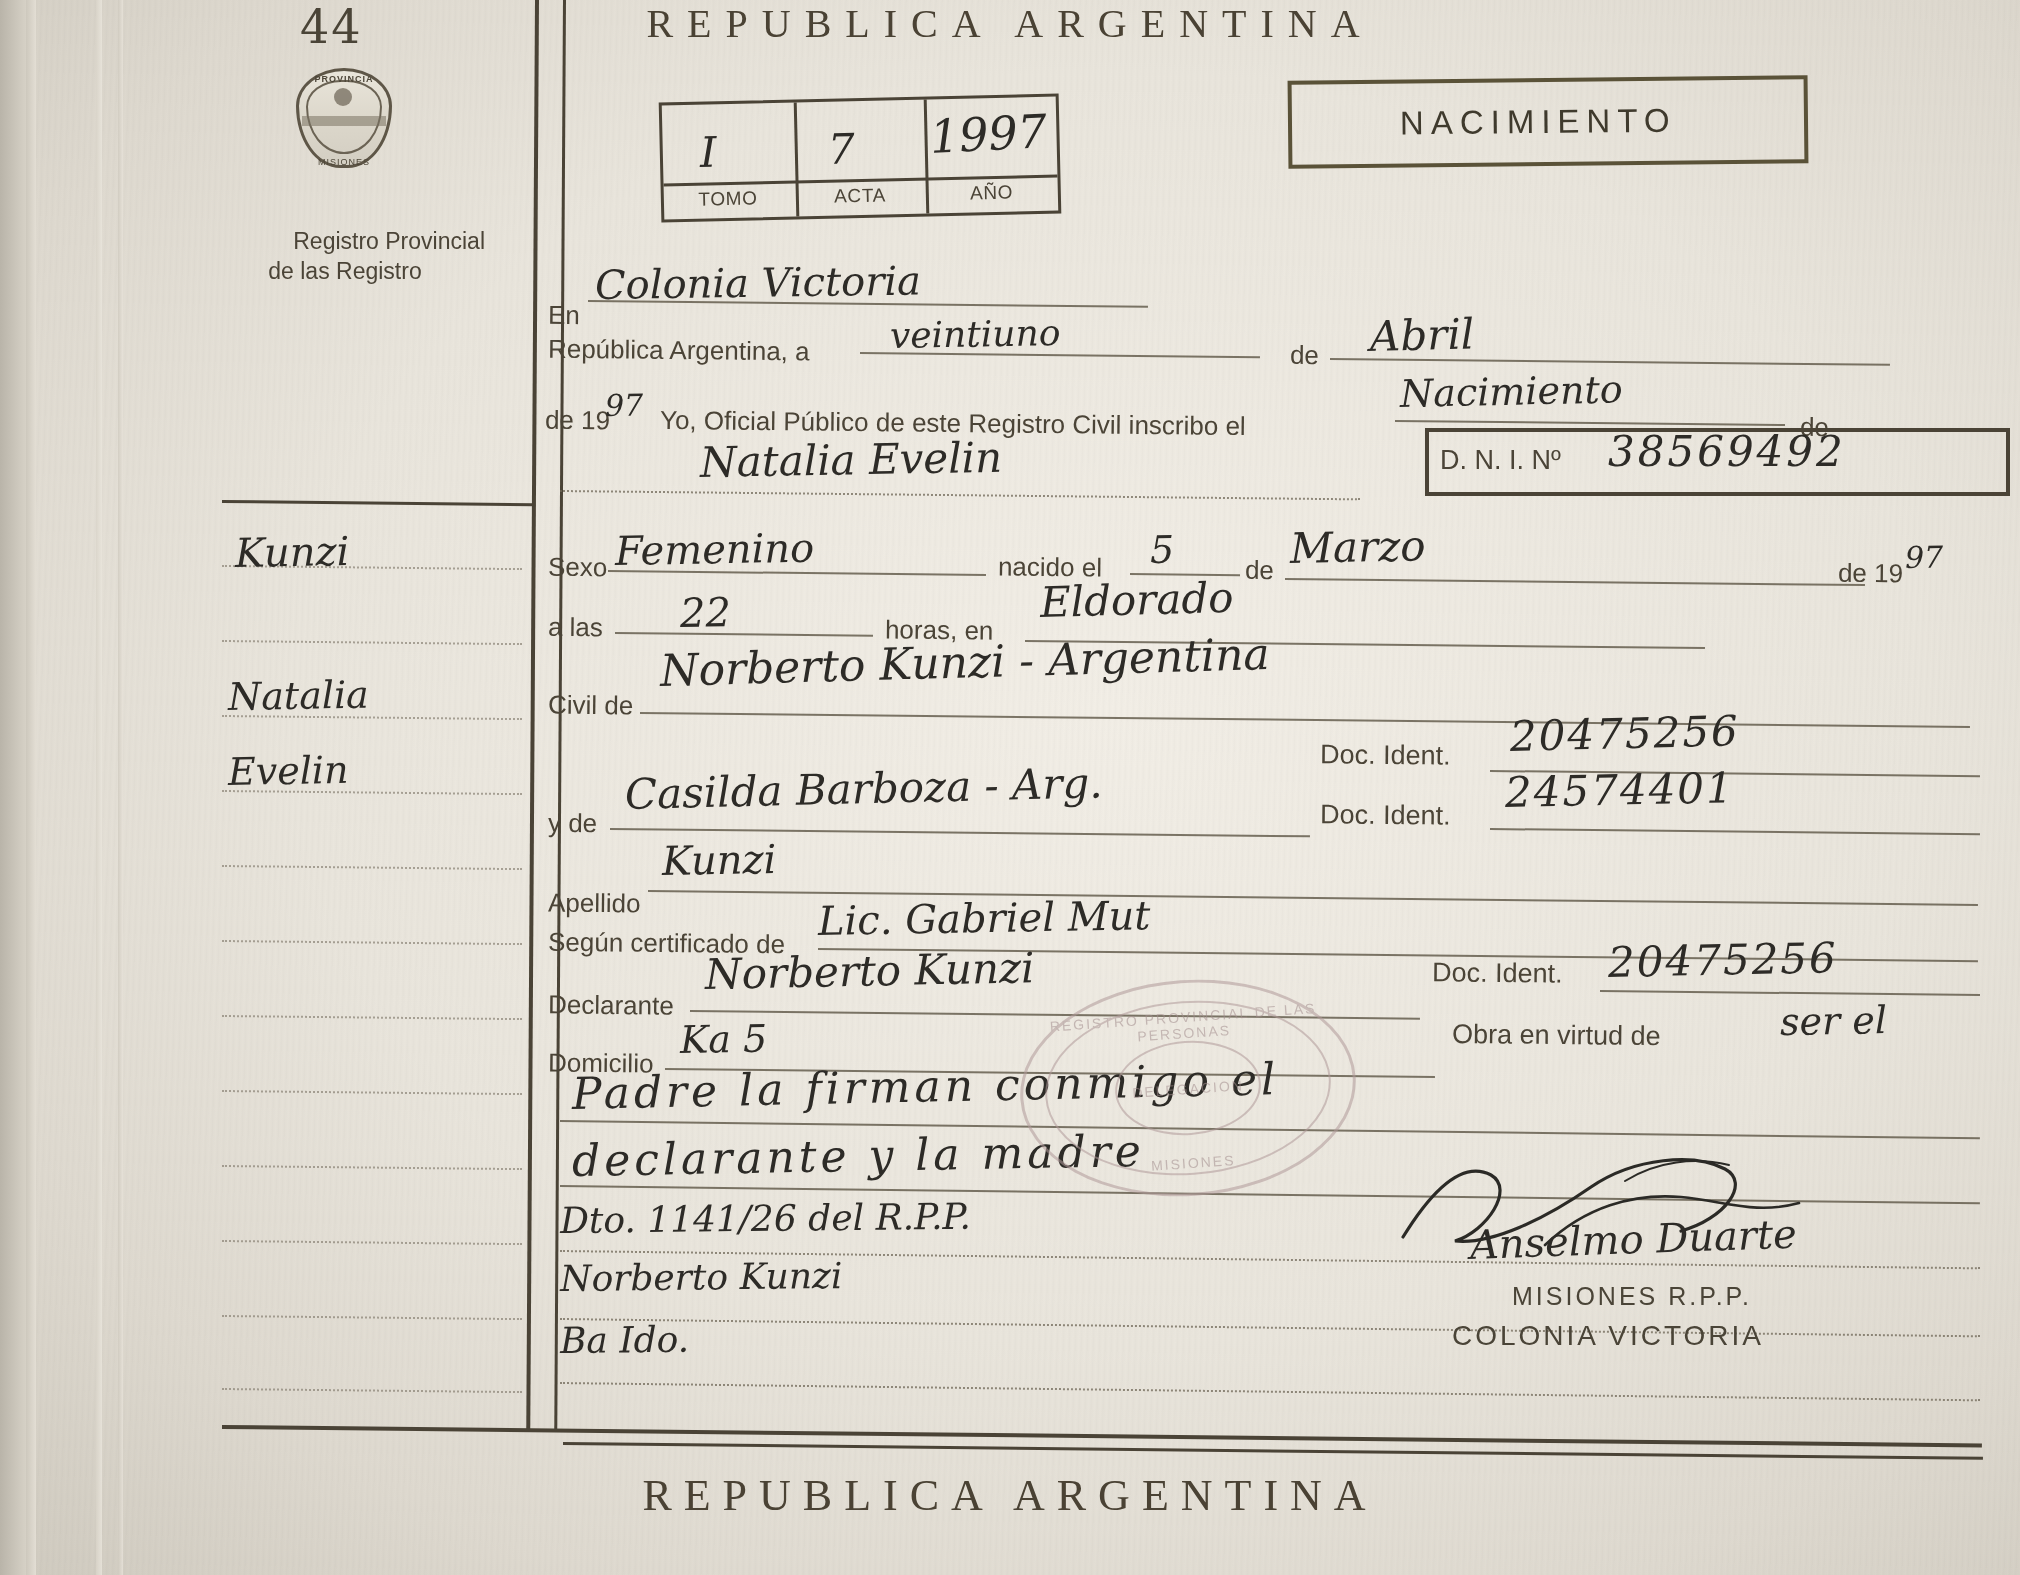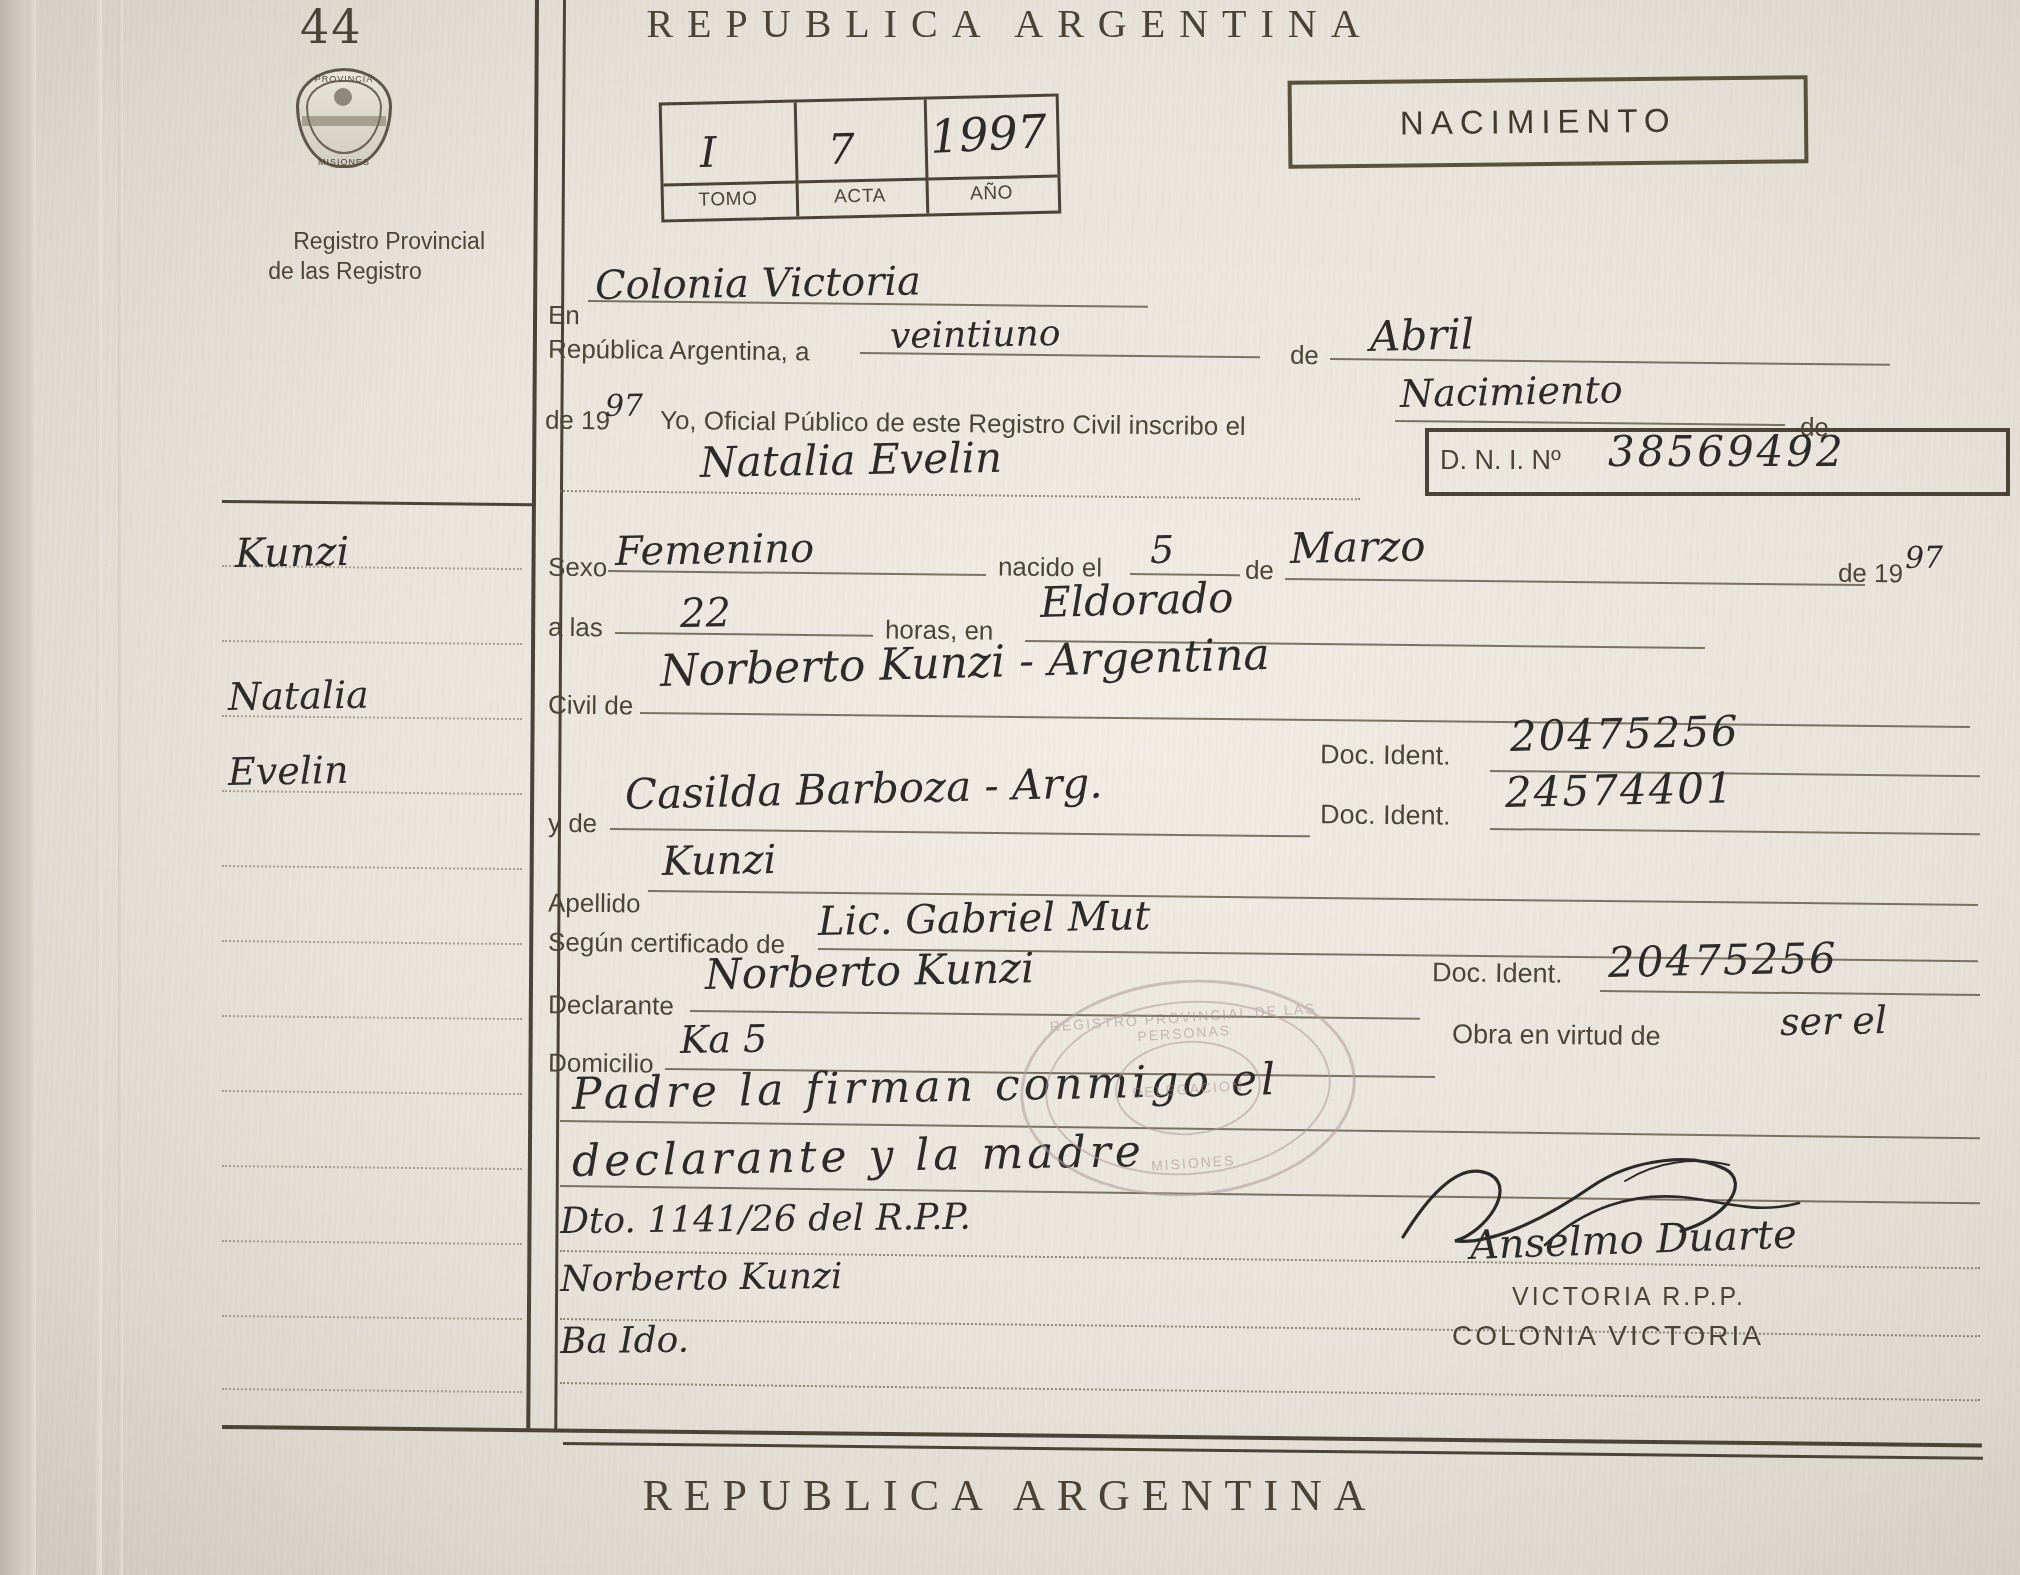--- a/index.html
+++ b/index.html
@@ -186,21 +186,21 @@
   }
   #crest .txt-top, #crest .txt-bot {
     position: absolute;
     left: 0; right: 0;
     text-align: center;
     font-size: 9px;
     letter-spacing: 1px;
     color: #4e4739;
     font-family: "Liberation Sans", sans-serif;
   }
-  #crest .txt-top { top: 16px; }
+  #crest .txt-top { top: 16px; font-weight: bold; }
   #crest .txt-bot { bottom: 13px; }
 
   #registro-line1, #registro-line2 {
     position: absolute;
     font-size: 23px;
     color: #4b4437;
     text-align: center;
     width: 280px;
   }
 
@@ -468,19 +468,19 @@
     <div class="stxt" style="bottom:22px;">MISIONES</div>
   </div>
 
   <svg id="signature" viewBox="0 0 420 120">
     <path d="M8,92 C40,40 70,16 96,30 C120,44 92,86 60,96 C96,100 150,74 196,42 C240,12 300,8 330,24 C356,38 330,74 286,86" fill="none" stroke="#2b2a26" stroke-width="3.2" stroke-linecap="round"></path>
     <path d="M150,100 C190,62 238,48 286,52 C330,56 360,70 404,58" fill="none" stroke="#2b2a26" stroke-width="2.6" stroke-linecap="round"></path>
     <path d="M230,36 C262,16 300,12 334,20" fill="none" stroke="#2b2a26" stroke-width="2" stroke-linecap="round"></path>
   </svg>
   <div class="hand" style="left:1470px; top:1222px; font-size:40px; transform:rotate(-2deg);">Anselmo Duarte</div>
 
-  <div class="titular" style="left:1512px; top:1282px; font-size:25px;">VICTORIA R.P.P.</div>
+  <div class="titular" style="left:1512px; top:1282px; font-size:25px;">MISIONES R.P.P.</div>
   <div class="titular" style="left:1452px; top:1320px; font-size:28px;">COLONIA VICTORIA</div>
 
   <div id="bottom-head" style="top:1470px;">REPUBLICA ARGENTINA</div>
 
 
 </div>
 
 </body></html>

